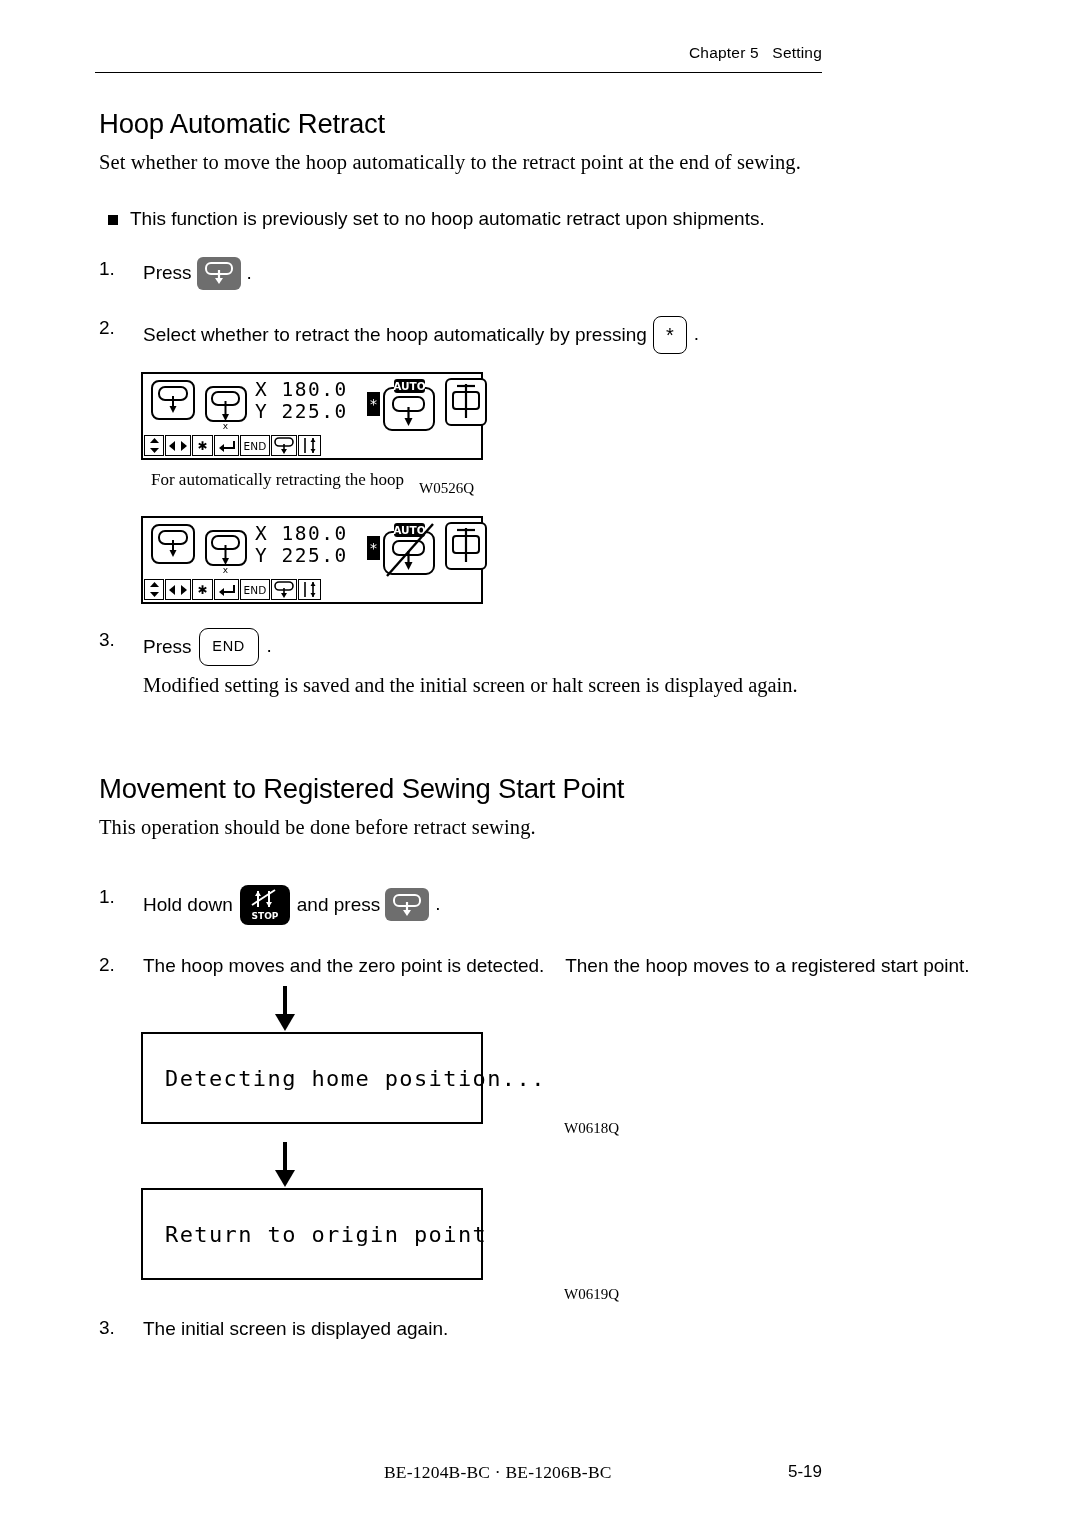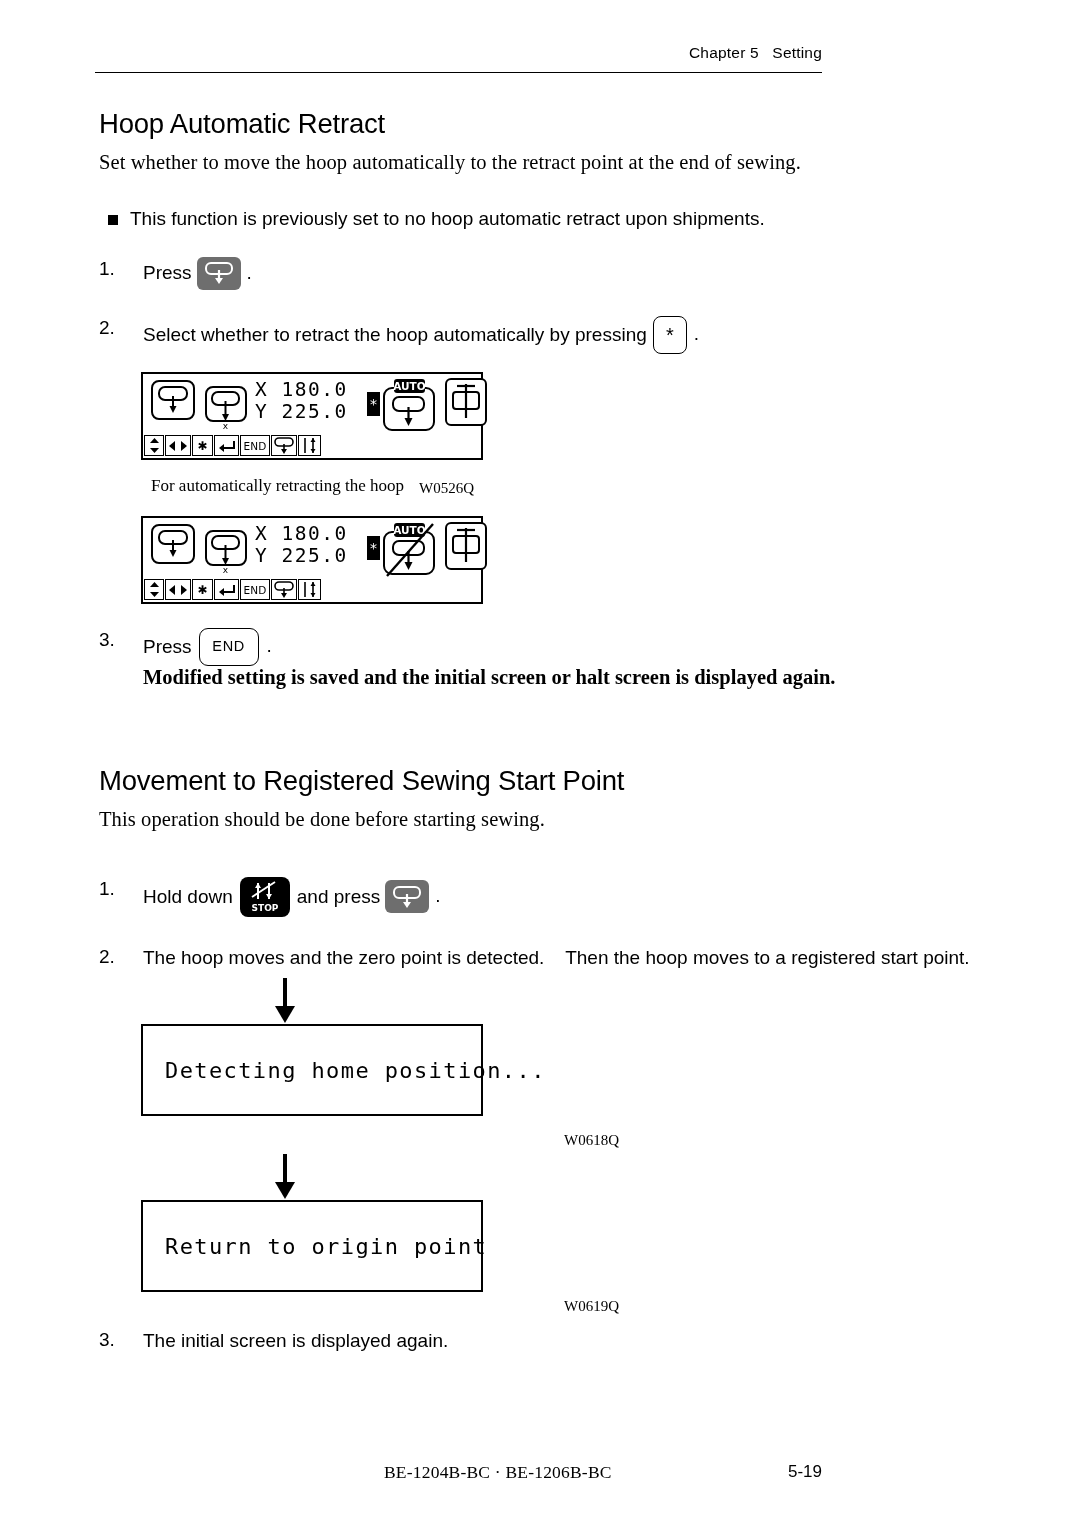--- a/index.html
+++ b/index.html
@@ -109,22 +109,21 @@
     flex-wrap: wrap;
     line-height: 1.3;
     padding-top: 2px;
   }
   .step-body .txt { padding-top: 1px; }
 
   .step-sub {
     font-family: "Liberation Serif", serif;
     font-size: 20.5px;
     margin-left: 44px;
-    margin-top: 0;
-    font-weight: bold;
+    margin-top: 8px;
   }
 
   
   .key {
     display: inline-flex;
     align-items: center;
     justify-content: center;
     vertical-align: middle;
   }
   .key-gray {
@@ -239,21 +238,21 @@
 
   .cap {
     font-family: "Liberation Serif", serif;
     font-size: 17px;
     margin-top: 4px;
     position: relative;
     height: 38px;
   }
   .cap-text {
     position: absolute;
-    top: 12px;
+    top: 6px;
     font-family: Liberation Serif, serif;
   }
   .cap-code {
     position: absolute;
     top: 16px;
     left: 320px;
     font-family: "Liberation Serif", serif;
     font-size: 15px;
   }
 
@@ -525,21 +524,21 @@
       <div class="step-num">3.</div>
       <div class="step-body">
         <span class="txt">Press</span>
         <span class="key key-end">END</span>
         <span class="period">.</span>
       </div>
     </div>
     <div class="step-sub">Modified setting is saved and the initial screen or halt screen is displayed again.</div>
 
     <h1 class="sec-title" style="margin-top:76px;">Movement to Registered Sewing Start Point</h1>
-    <p class="serif-line">This operation should be done before starting sewing.</p>
+    <p class="serif-line">This operation should be done before retract sewing.</p>
 
     <div class="step" style="margin-top:44px;">
       <div class="step-num">1.</div>
       <div class="step-body">
         <span class="txt">Hold down</span>
         <span class="key key-black">
           <svg width="40" height="34" viewBox="0 0 40 34">
             <path d="M13 3 L13 19" stroke="#fff" stroke-width="2" fill="none"></path>
             <path d="M24 3 L24 19" stroke="#fff" stroke-width="2" fill="none"></path>
             <path d="M13 3 L10 8 L16 8 Z" fill="#fff"></path>
@@ -569,21 +568,21 @@
 
     <div class="flowrow" style="margin-top:8px;">
       <div class="arrow-down">
         <div class="shaft"></div>
           <div class="head"></div>
       </div>
 
       <div class="lcd-msg">
         <span class="lcd-msg-text">Detecting home position...</span>
       </div>
-      <div style="position:relative; height:18px;margin-top:20px;">
+      <div style="position:relative; height:18px;">
         <span class="msg-code" style="top:-4px;">W0618Q</span>
       </div>
       <div class="arrow-down">
         <div class="shaft"></div>
           <div class="head"></div>
       </div>
 
       <div class="lcd-msg">
         <span class="lcd-msg-text">Return to origin point</span>
       </div>

